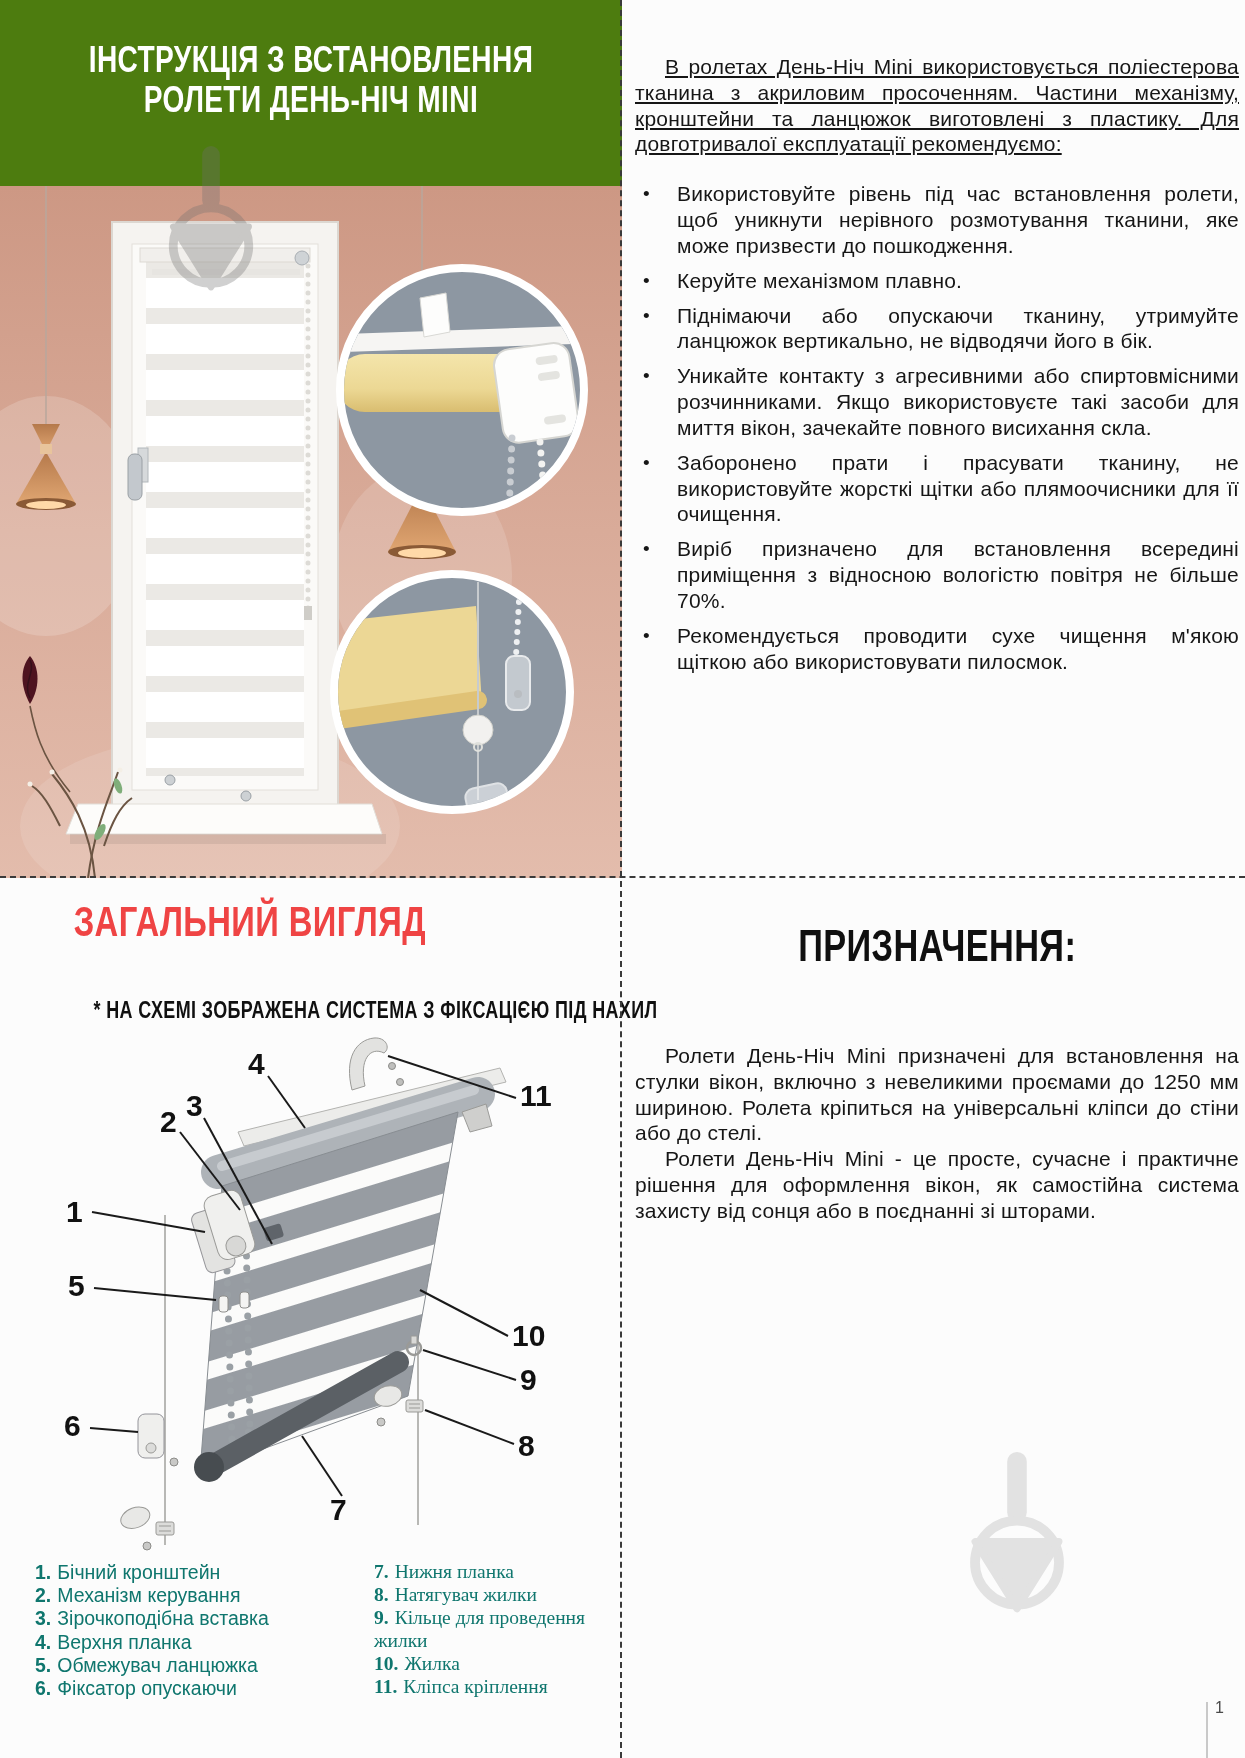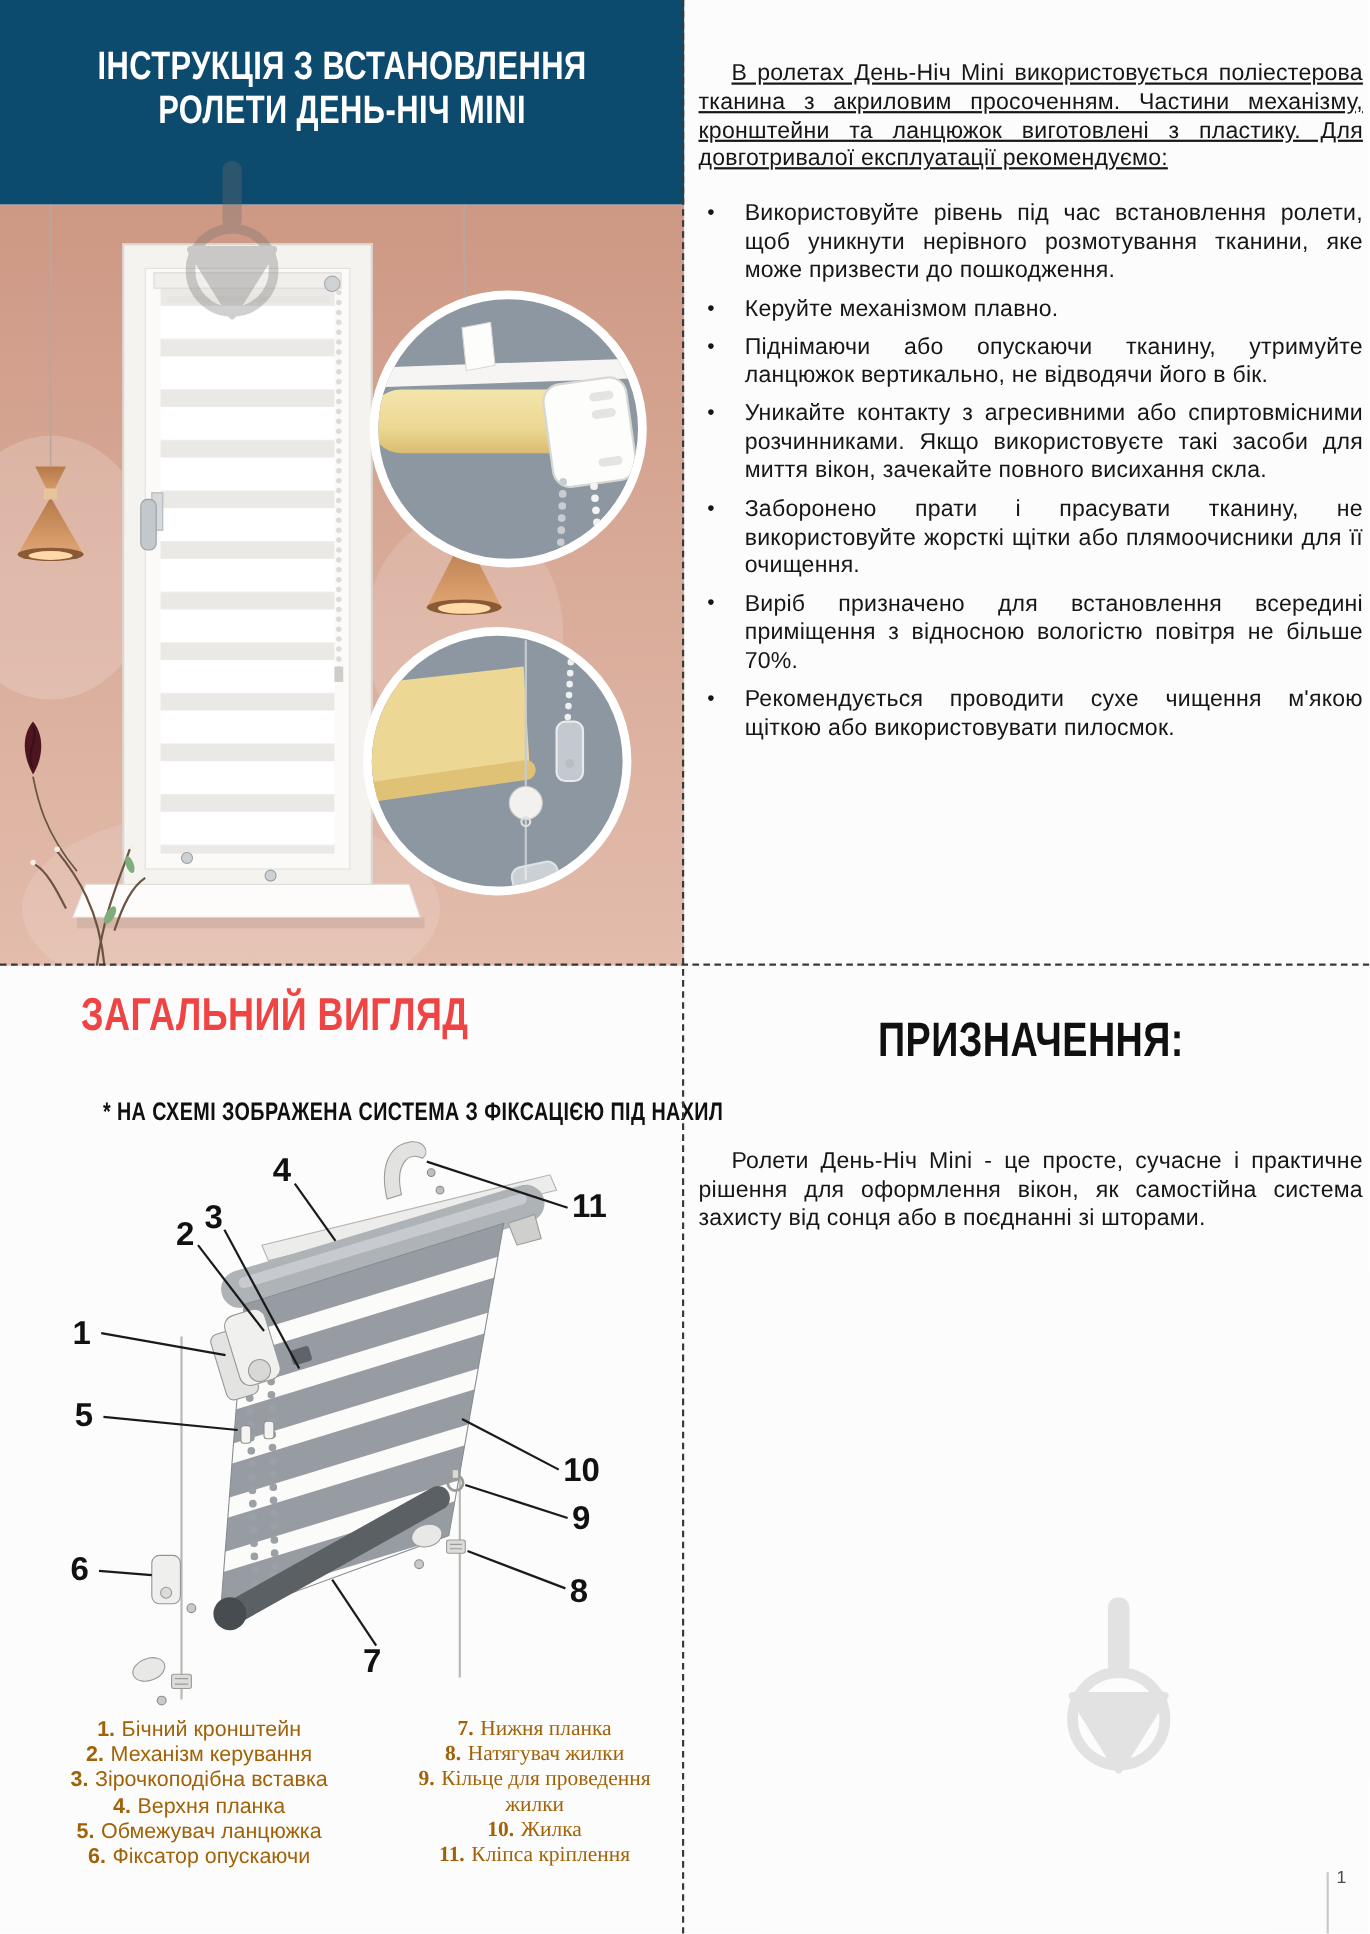--- a/index.html
+++ b/index.html
@@ -4,21 +4,21 @@
 <style>
   html,body{margin:0;padding:0;background:#ffffff;}
   #page{position:relative;width:1245px;height:1758px;background:#fcfcfc;overflow:hidden;
         font-family:"Liberation Sans","DejaVu Sans",sans-serif;color:#141414;}
   .cond{display:inline-block;transform:scaleX(.78);transform-origin:50% 50%;white-space:nowrap;
         font-weight:bold;letter-spacing:.5px;}
   
   .vdash{position:absolute;left:620px;top:0;height:1758px;width:0;border-left:2px dashed #3a3a3a;}
   .hdash{position:absolute;top:876px;left:0;width:1245px;height:0;border-top:2px dashed #3a3a3a;}
   
-  .tl-header{position:absolute;left:0;top:0;width:622px;height:186px;background:#0c4a6e;
+  .tl-header{position:absolute;left:0;top:0;width:622px;height:186px;background:#4d7c0f;
              text-align:center;color:#ffffff;}
   .tl-header .l1{margin-top:40px;font-size:36px;line-height:1.12;}
   .tl-header .l2{font-size:36px;line-height:1.12;}
   .tl-line{display:block;}
   
   .photo{position:absolute;left:0;top:186px;width:622px;height:692px;}
   .wm-top{position:absolute;left:148px;top:146px;width:126px;height:164px;opacity:.32;}
   .wm-bottom{position:absolute;left:947px;top:1452px;width:140px;height:182px;}
   
   .quad-tr{position:absolute;left:622px;top:0;width:623px;height:877px;box-sizing:border-box;
@@ -33,21 +33,21 @@
   .quad-br{position:absolute;left:622px;top:877px;width:623px;height:881px;box-sizing:border-box;
            padding:0 6px 0 13px;}
   .br-head{margin-top:44px;text-align:center;font-size:44px;color:#101010;}
   .br-body{margin-top:72px;}
   .para{text-indent:30px;margin:0;}
   
   .bl-head{position:absolute;left:0;top:898px;width:622px;text-align:left;font-size:42px;
            line-height:1.14;color:#ef4444;padding-left:24px;}
   .bl-note{position:absolute;left:0;top:997px;width:622px;text-align:center;font-size:23px;color:#101010;padding-left:14px;}
   .diagram{position:absolute;left:0;top:1030px;width:622px;height:545px;}
-  .legend{position:absolute;font-size:19.5px;line-height:1.14;color:#a16207;text-align:center;}
+  .legend{position:absolute;font-size:19.5px;line-height:1.14;color:#0f766e;}
   .legend-left{left:35px;top:1561px;width:292px;}
   .legend-right{left:374px;top:1561px;width:224px;font-family:Liberation Serif, serif;}
   .li{margin:0 0 1px 0;}
   .li b{margin-right:6px;}
   
   .pageno-line{position:absolute;left:1206px;top:1702px;width:2px;height:56px;background:#c9c9c9;}
   .pageno{position:absolute;left:1215px;top:1699px;font-size:16px;color:#4a4a4a;}
   svg text.callout{font-family:"Liberation Sans","DejaVu Sans",sans-serif;font-weight:bold;
                    font-size:30px;fill:#111111;}
 </style>
@@ -328,20 +328,21 @@
     <div class="li"><b>7.</b><span>Нижня планка</span></div>
     <div class="li"><b>8.</b><span>Натягувач жилки</span></div>
     <div class="li"><b>9.</b><span>Кільце для проведення жилки</span></div>
     <div class="li"><b>10.</b><span>Жилка</span></div>
     <div class="li"><b>11.</b><span>Кліпса кріплення</span></div>
   </div>
 
   <div class="quad-br">
     <div class="br-head"><span class="cond">ПРИЗНАЧЕННЯ:</span></div>
     <div class="br-body bodytext">
+      <p class="para">Ролети День-Ніч Mini призначені для встановлення на стулки вікон, включно з невеликими проємами до 1250 мм шириною. Ролета кріпиться на універсальні кліпси до стіни або до стелі.</p>
       <p class="para">Ролети День-Ніч Mini - це просте, сучасне і практичне рішення для оформлення вікон, як самостійна система захисту від сонця або в поєднанні зі шторами.</p>
     </div>
   </div>
 
   <svg class="wm-bottom" viewBox="0 0 200 260">
     <g fill="#e2e2e2" stroke="#e2e2e2">
       <rect x="86" y="0" width="28" height="100" rx="14" stroke="none"></rect>
       <circle cx="100" cy="158" r="60" fill="none" stroke-width="14"></circle>
       <path d="M40,128 L160,128 L100,224 Z" stroke-width="10" stroke-linejoin="round"></path>
     </g>

